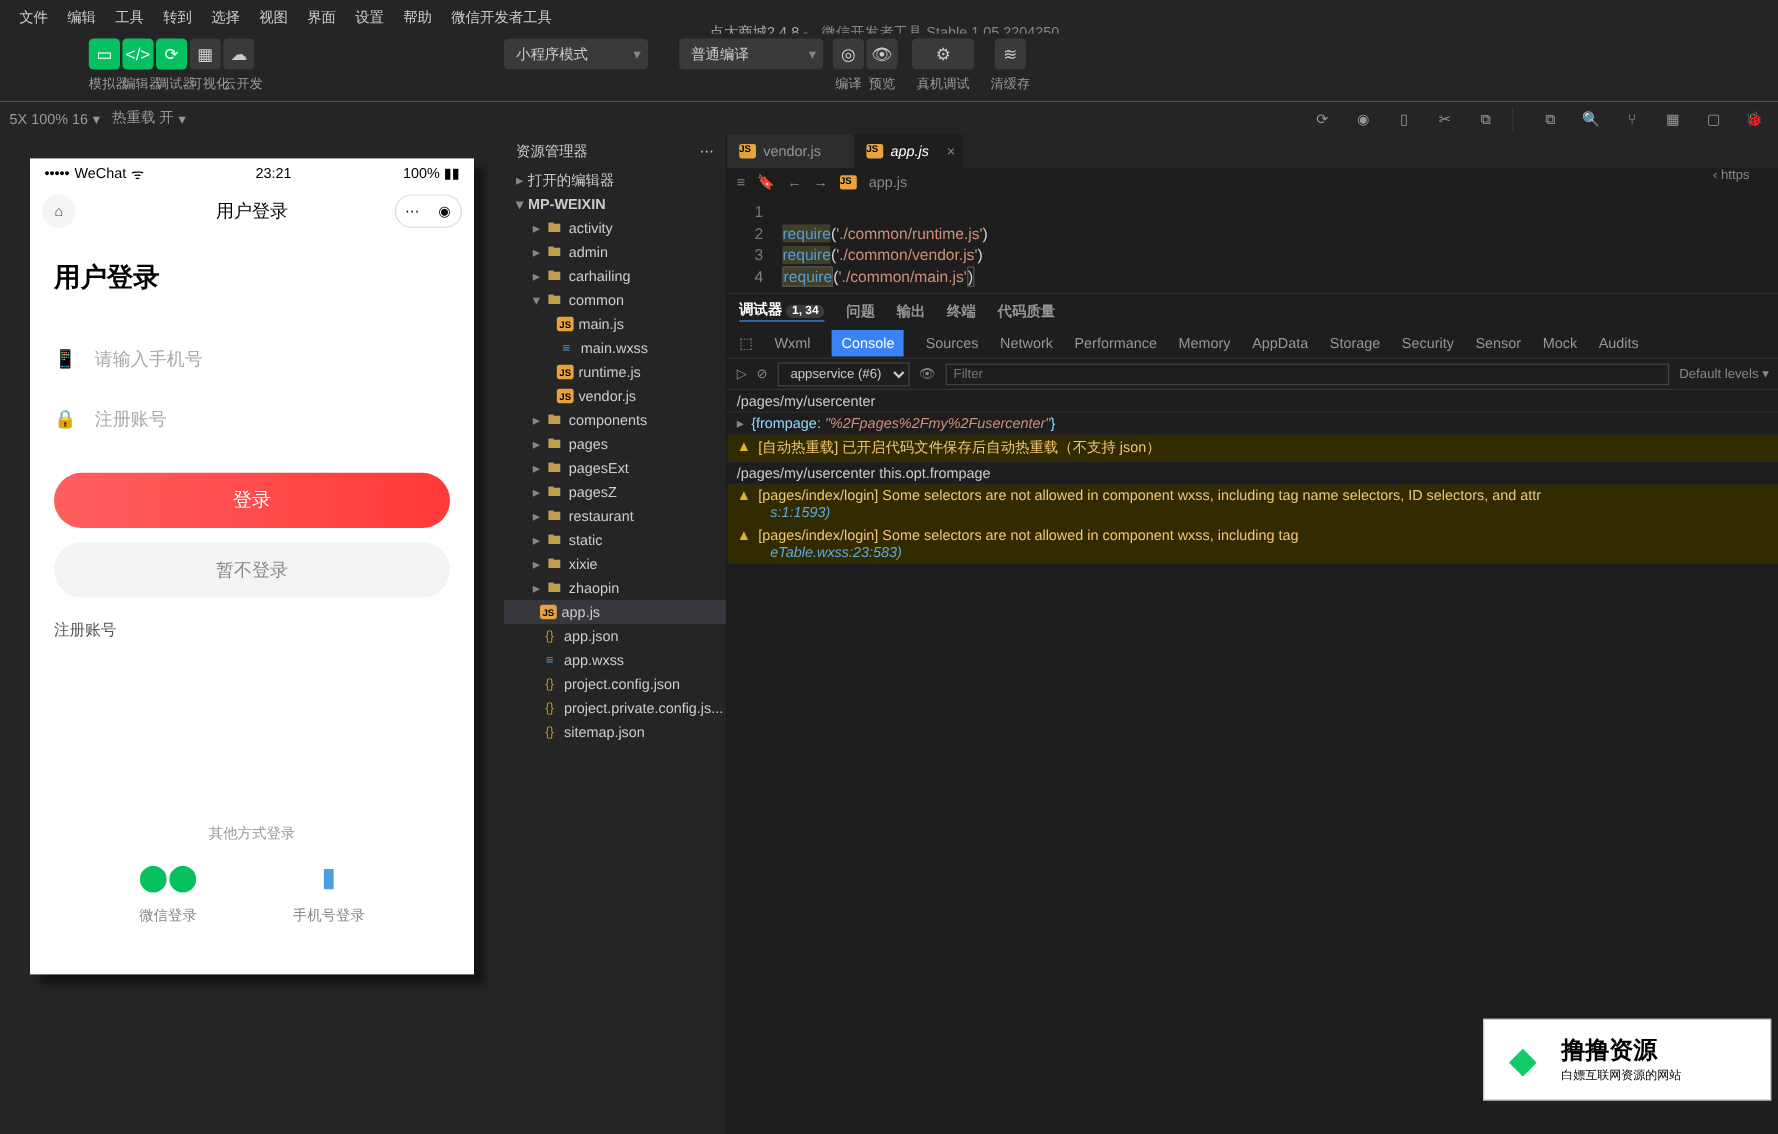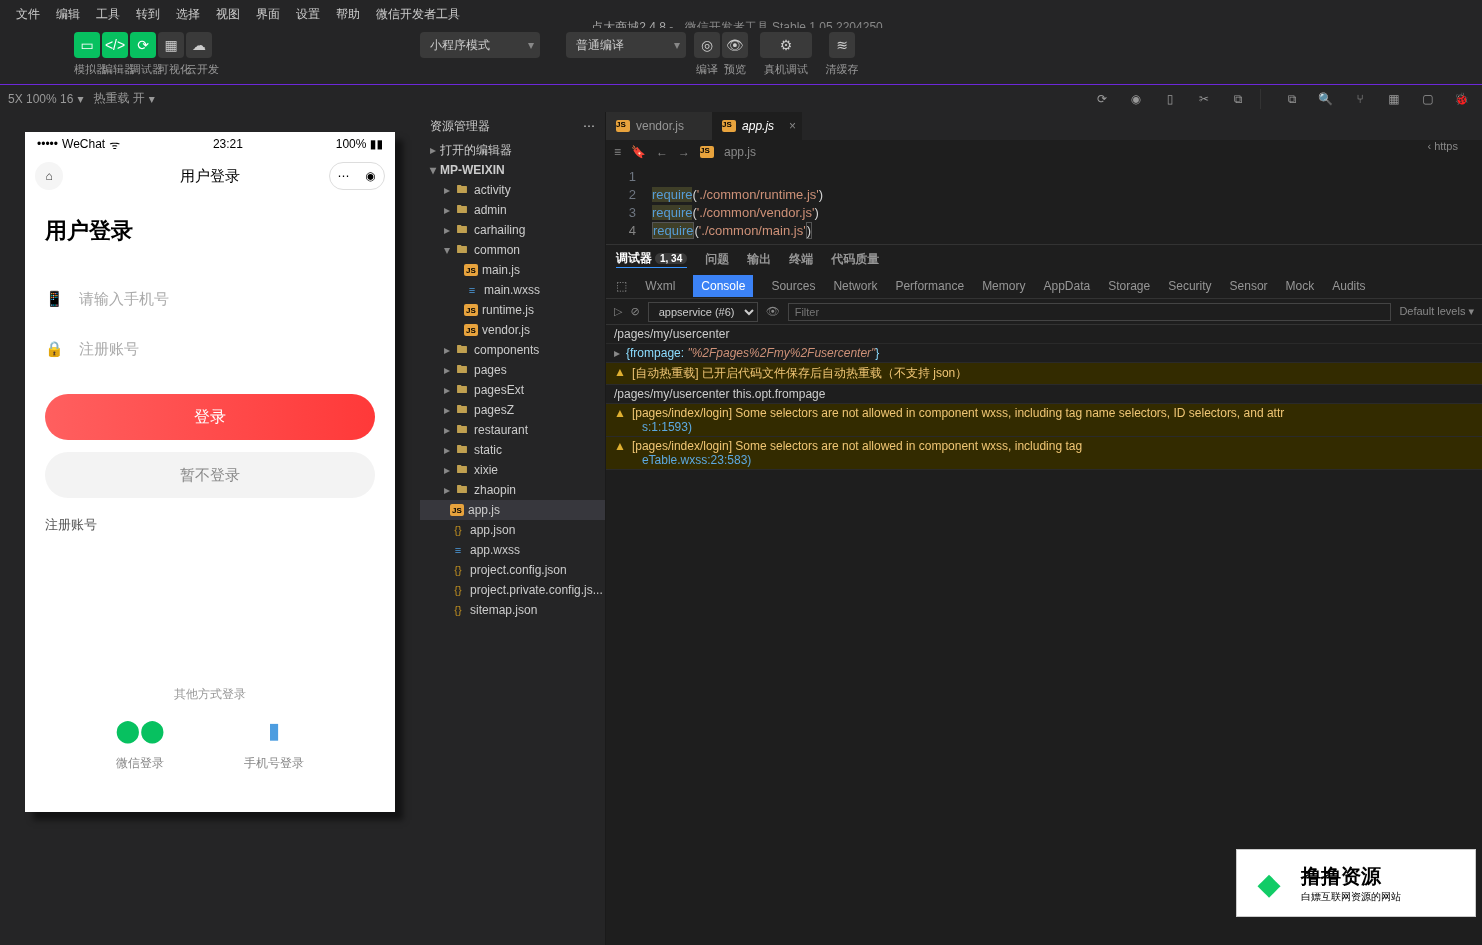--- a/index.html
+++ b/index.html
@@ -79,21 +79,21 @@
 .panel-tabs .badge { background: #3a3a3a; padding: 0 5px; border-radius: 8px; font-size: 10px; margin-left: 3px; }
 .dev-tabs { height: 26px; display: flex; align-items: center; padding: 0 10px; gap: 18px; font-size: 12px; color: #969696; border-bottom: 1px solid #333; }
 .dev-tabs .dtab.active { color: #fff; background: #3b82f6; padding: 4px 8px; }
 .console-ctl { height: 26px; display: flex; align-items: center; padding: 0 8px; gap: 8px; border-bottom: 1px solid #333; font-size: 11px; color: #888; }
 .console-ctl select, .console-ctl input { background: #1e1e1e; border: 1px solid #444; color: #ccc; padding: 2px 6px; font-size: 11px; }
 .console-ctl .filter-input { flex: 1; }
 .console { flex: 1; font-family: Consolas, monospace; font-size: 12px; overflow: hidden; }
 .con-line { padding: 2px 8px; border-bottom: 1px solid #2a2a2a; display:flex; gap:6px; }
 .con-line.warn { background: #332b00; color: #f0c674; }
 .con-line.warn .wic { color: #e0b030; }
-.con-link { color: #5da9e0; }
+.con-link { color: #5da9e0; font-style: italic; }
 .con-obj { color: #8cdcfe; }
 .con-path { color: #ccc; }
 .watermark { position: absolute; right: 6px; bottom: 28px; width: 240px; height: 68px; background: #fff; border: 1px solid #ccc; display: flex; align-items: center; padding: 4px 8px; gap: 8px; z-index: 50; }
 .watermark .logo { width: 48px; height: 48px; display:flex; align-items:center; justify-content:center; color:#1c6; font-size:30px; }
 .watermark .wm-txt { line-height: 1.4; }
 .watermark .big { font-size: 20px; font-weight: bold; color: #000; }
 .watermark .sm { font-size: 10px; color: #000; }
 </style>
 </head>
 <body>

